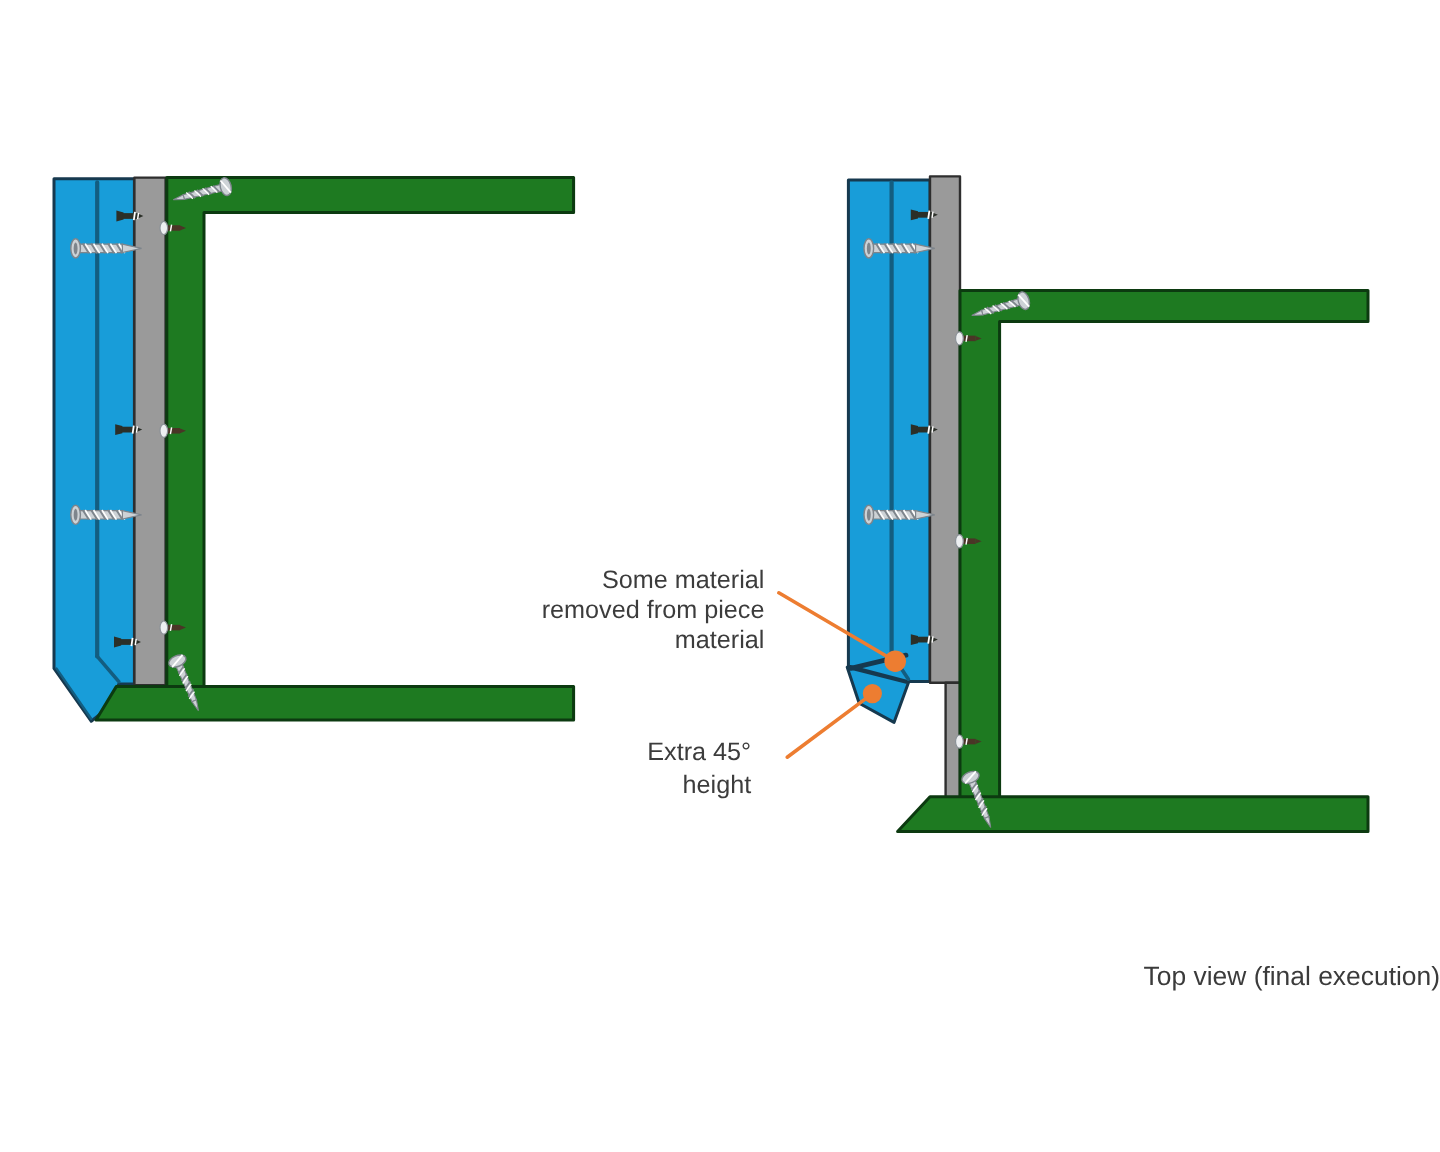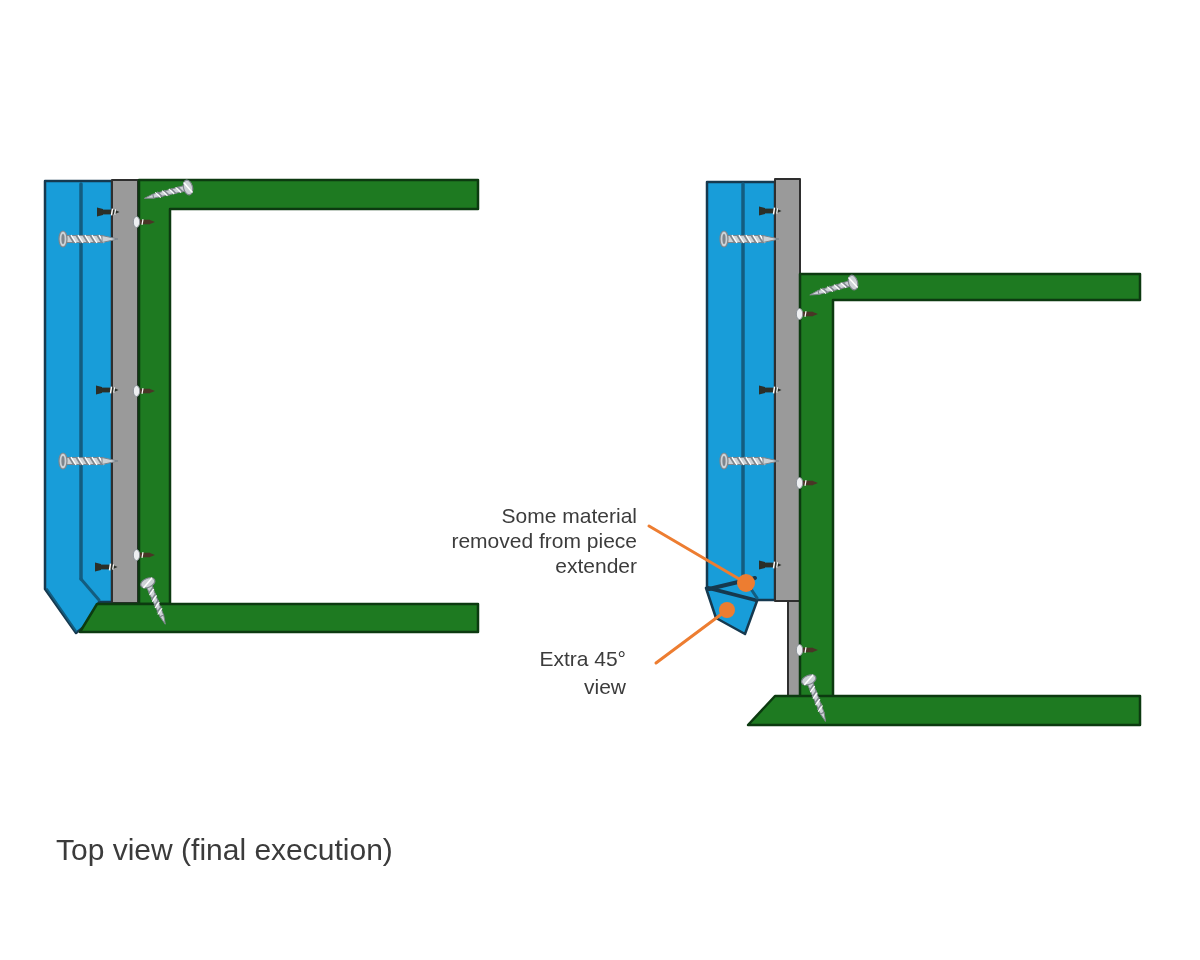--- a/index.html
+++ b/index.html
@@ -1,24 +1,24 @@
 <!DOCTYPE html>
 <html><head>
 <meta charset="utf-8">
 <style>
   html,body{margin:0;padding:0;background:#FFFFFF;}
   body{width:1200px;height:960px;position:relative;overflow:hidden;
        font-family:"Liberation Sans", sans-serif;}
-  .stage{position:absolute;inset:0;width:1200px;height:922px;margin-top:32px;}
+  .stage{position:absolute;inset:0;width:1200px;height:922px;}
   #scene{position:absolute;left:0;top:0;}
   .note{position:absolute;text-align:right;color:#3C3C3C;font-size:21px;line-height:25px;}
   .note1{right:563px;top:471px;}
   .note2{right:574px;top:613px;line-height:28px;}
-  .title{position:absolute;left:0;top:801px;width:1200px;text-align:left;
-         padding-left:56px;box-sizing:border-box;color:#3B3B3B;font-size:30px;}
+  .title{position:absolute;left:0;top:801px;width:1200px;text-align:right;
+         padding-left:56px;box-sizing:border-box;color:#3B3B3B;font-size:22px;}
 </style>
 </head>
 <body>
 
 <div class="stage">
   <svg id="scene" width="1200" height="960" viewBox="0 0 1200 960">
       <polygon points="45,149 112,149 112,570 99,570 90,590 76,601 45,557" fill="#189DD9" stroke="#16394F" stroke-width="2.5" stroke-linejoin="round"></polygon>
       <line x1="81" y1="152" x2="81" y2="547" stroke="#135D80" stroke-width="3.5" stroke-linecap="round"></line>
       <line x1="81" y1="547" x2="99" y2="568" stroke="#135D80" stroke-width="3" stroke-linecap="round"></line>
       <line x1="47" y1="557" x2="76" y2="599" stroke="#135D80" stroke-width="2" stroke-linecap="round"></line>
@@ -234,22 +234,22 @@
         <line x1="31" y1="-3.2" x2="35" y2="3.2" stroke="#FFFFFF" stroke-width="1.1"></line>
         <polygon points="38,-2 47,0 38,2" fill="#CDD2D6" stroke="#7E858C" stroke-width="0.9"></polygon>
         <ellipse cx="2" cy="0" rx="4.5" ry="7.5" fill="#CDD2D6" stroke="#7E858C" stroke-width="1.2"></ellipse>
         <line x1="-1" y1="-6" x2="5" y2="6" stroke="#FFFFFF" stroke-width="1.5"></line>
       </g>
     </svg>
 
   <div class="note note1">
     <div>Some material</div>
     <div>removed from piece</div>
-    <div>extender</div>
+    <div>material</div>
   </div>
 
   <div class="note note2">
     <div>Extra 45°</div>
-    <div>view</div>
+    <div>height</div>
   </div>
 
   <div class="title">Top view (final execution)</div>
 </div>
 
 </body></html>

